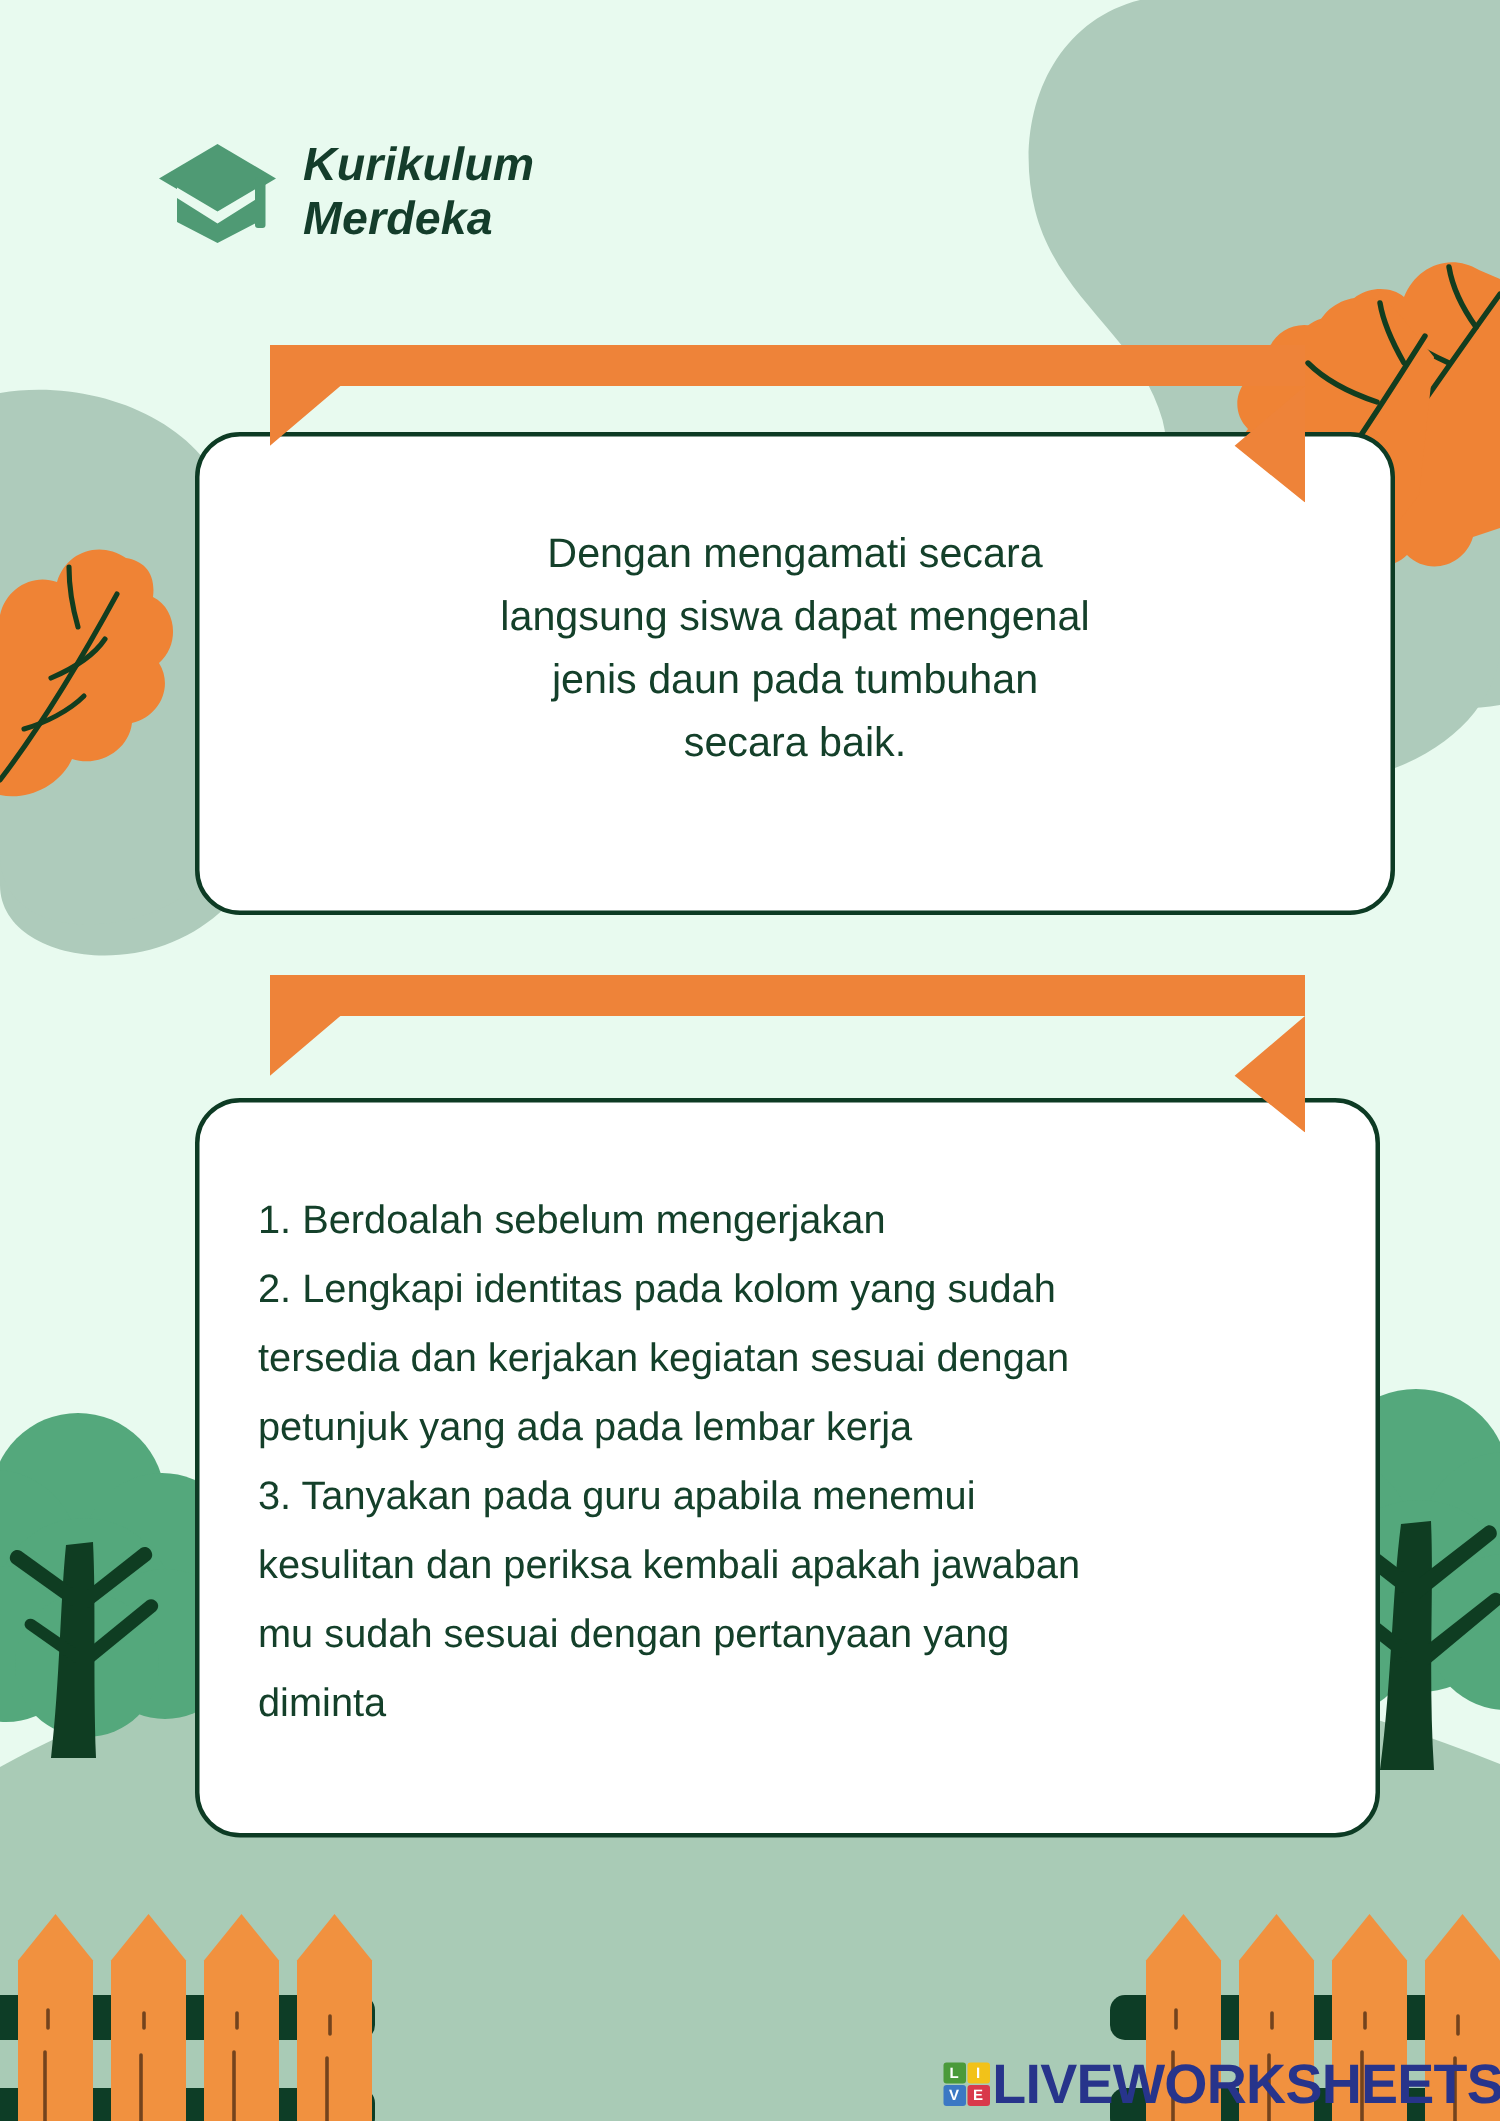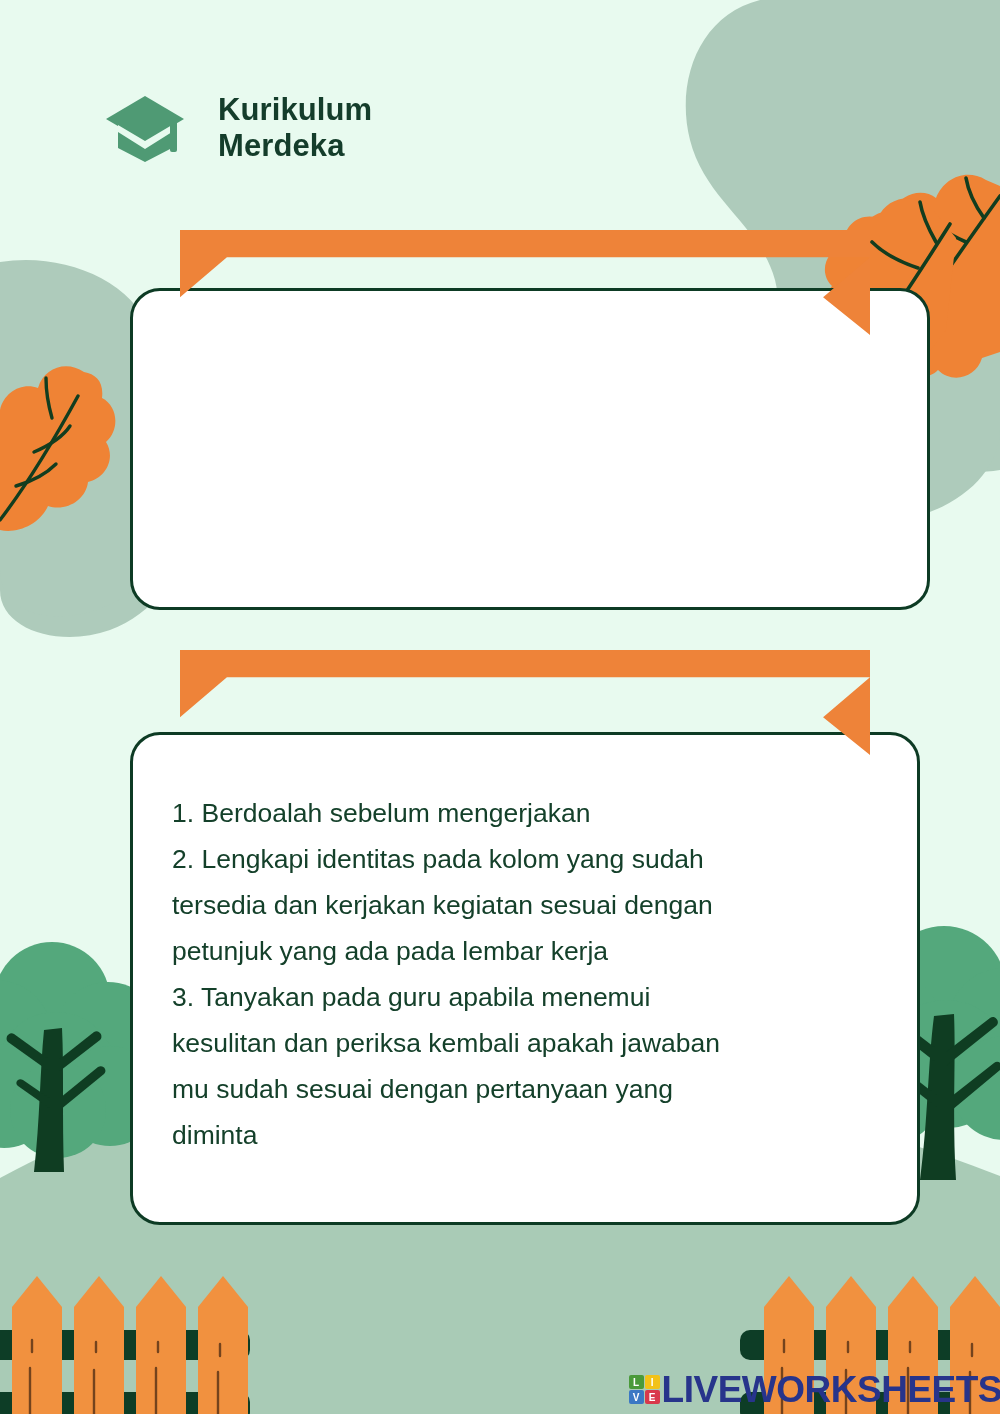--- a/index.html
+++ b/index.html
@@ -27,22 +27,23 @@
     height: 1414px;
   }
 
   
   .logo-row {
     position: absolute;
     left: 104px;
     top: 92px;
     display: flex;
     align-items: center;
-    gap: 32px;
+    gap: 16px;
     z-index: 6;
+    font-style: italic;
   }
   .logo-mark {
     width: 82px;
     height: 72px;
     flex: 0 0 auto;
   }
   .logo-text {
     font-size: 31px;
     line-height: 1.17;
     font-weight: 600;
@@ -302,20 +303,24 @@
     </svg>
     <div class="logo-text">Kurikulum
 Merdeka</div>
   </div>
 
   <div class="section" id="section-objective">
     <div class="section-card"></div>
     <div class="ribbon">
       <span class="ribbon-title">Tujuan Pembelajaran</span>
     </div>
+    <div class="objective-text">Dengan mengamati secara
+langsung siswa dapat mengenal
+jenis daun pada tumbuhan
+secara baik.</div>
   </div>
 
   <div class="section" id="section-instructions">
     <div class="section-card"></div>
     <div class="ribbon">
       <span class="ribbon-title">Petunjuk Penggunaan</span>
     </div>
     <div class="instructions-text">1. Berdoalah sebelum mengerjakan
 2. Lengkapi identitas pada kolom yang sudah
 tersedia dan kerjakan kegiatan sesuai dengan

